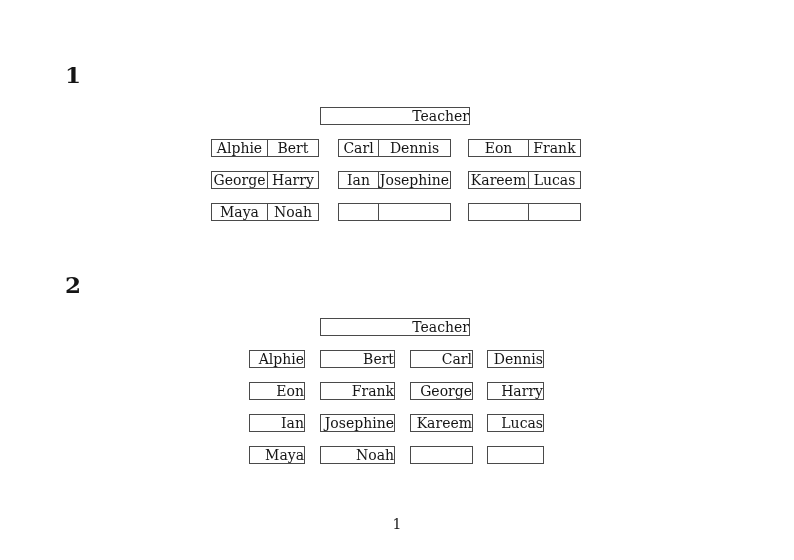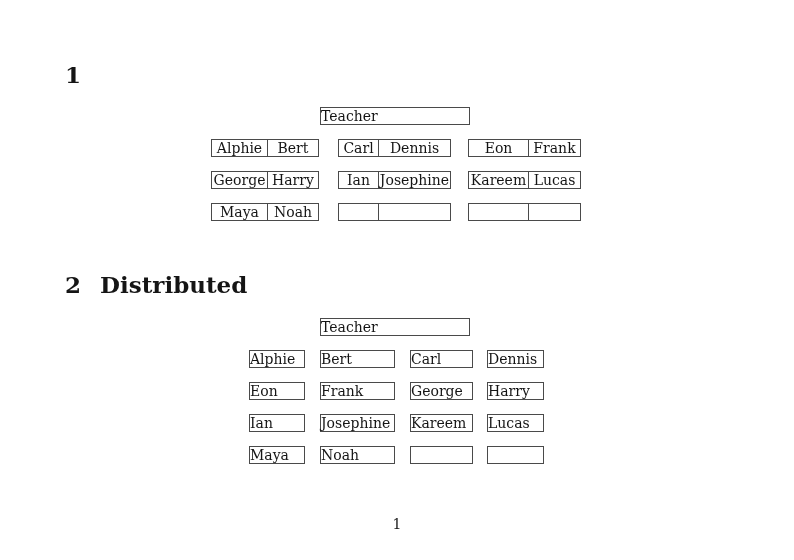--- a/index.html
+++ b/index.html
@@ -22,21 +22,21 @@
     white-space: nowrap;
   }
   .sec-title { margin-left: 19px; }
 
   .box {
     position: absolute;
     border: 1px solid #4a4a4a;
     height: 16px;
     display: flex;
     align-items: center;
-    justify-content: flex-start;
+    justify-content: flex-end;
     font-size: 14px;
     line-height: 16px;
     background: #ffffff;
     white-space: nowrap;
   }
   .teacher { width: 148px; }
 
   .desk {
     position: absolute;
     border: 1px solid #4a4a4a;
@@ -114,21 +114,20 @@
     <div class="seat c2a"></div>
     <div class="seat c2b"></div>
   </div>
   <div class="desk" style="left:468px;top:203px">
     <div class="seat c3a"></div>
     <div class="seat c3b"></div>
   </div>
 
   <div class="heading" style="top:273px">
     <span class="sec-num">2</span>
-    <span class="sec-title">Distributed</span>
   </div>
 
   <div class="box teacher" style="left:320px;top:318px">
     <span>Teacher</span>
   </div>
 
   <div class="box" style="left:249px;top:350px;width:54px">Alphie</div>
   <div class="box" style="left:320px;top:350px;width:73px">Bert</div>
   <div class="box" style="left:410px;top:350px;width:61px">Carl</div>
   <div class="box" style="left:487px;top:350px;width:55px">Dennis</div>

